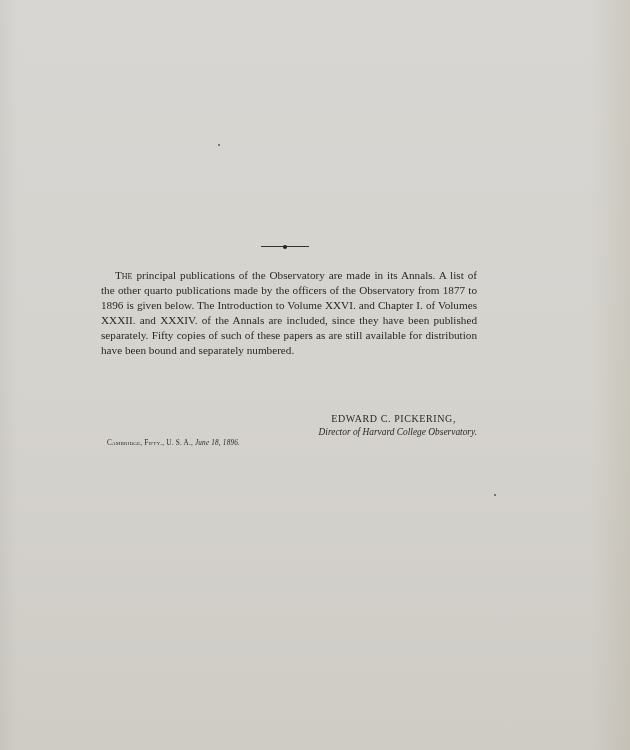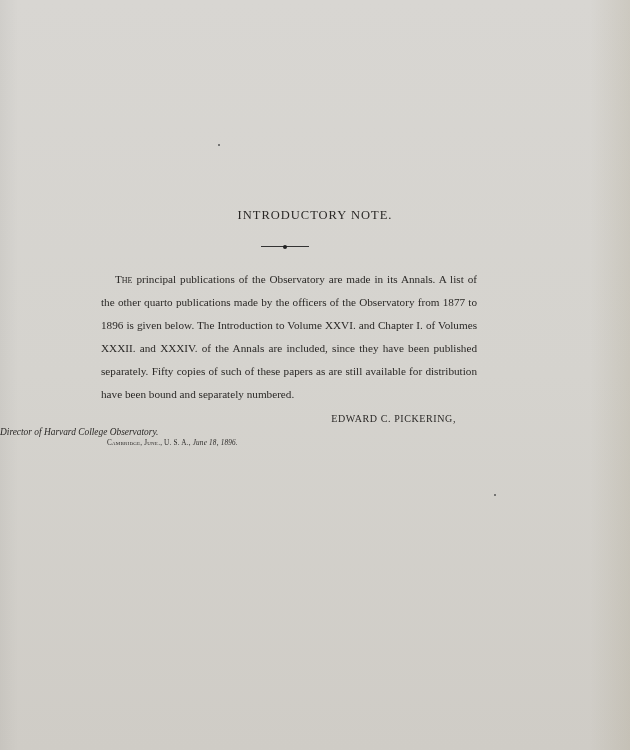--- a/index.html
+++ b/index.html
@@ -21,56 +21,55 @@
     font-size:12.5px; letter-spacing:1px;
   }
   .rule {
     position:absolute; top:246px; left:261px; width:48px; height:1px; background:#333;
   }
   .rule .dot {
     position:absolute; left:22px; top:-1.5px; width:4px; height:4px; background:#222; border-radius:50%;
   }
   .body-text {
     position:absolute; top:268px; left:101px; width:376px;
-    font-size:11.2px; line-height:23px; text-align:justify;
+    font-size:11.2px; line-height:15px; text-align:justify;
   }
   .body-text p { margin:0; text-indent:14px; }
   .sc { font-variant:small-caps; }
   .sig-name {
     position:absolute; top:413px; left:0; width:456px; text-align:right;
     font-size:10px; letter-spacing:0.6px;
   }
   .sig-title {
-    position:absolute; top:427px; left:0; width:477px; text-align:left;
+    position:absolute; top:427px; left:0; width:477px; text-align:right;
     font-size:9.4px; font-style:italic;
   }
   .place {
     position:absolute; top:439px; left:107px; font-size:7.2px; letter-spacing:0.2px;
   }
   .place .sc { font-variant:small-caps; }
   .place i { }
   .speck { position:absolute; width:2px; height:2px; background:#555; border-radius:50%; }
 </style>
 </head>
 <body>
 
 <div class="page">
   <div class="speck" style="left:218px;top:144px;"></div>
   <div class="speck" style="left:494px;top:494px;"></div>
 
-  <div class="title">INTRODUCTORY NOTE.</div>
 
   <div class="rule">
     <span class="dot"></span>
   </div>
 
   <div class="body-text">
     <p><span class="sc">The</span><span> principal publications of the Observatory are made in its Annals.  A list of the other quarto publications made by the officers of the Observatory from 1877 to 1896 is given below.  The Introduction to Volume XXVI. and Chapter I. of Volumes XXXII. and XXXIV. of the Annals are included, since they have been published separately.  Fifty copies of such of these papers as are still available for distribution have been bound and separately numbered.</span></p>
   </div>
 
   <div class="sig-name">EDWARD C. PICKERING,</div>
   <div class="sig-title">Director of Harvard College Observatory.</div>
 
   <div class="place">
-    <span class="sc">Cambridge, June., U. S. A.,</span>
+    <span class="sc">Cambridge, Fifty., U. S. A.,</span>
     <i>June 18, 1896.</i>
   </div>
 </div>
 
 </body></html>

